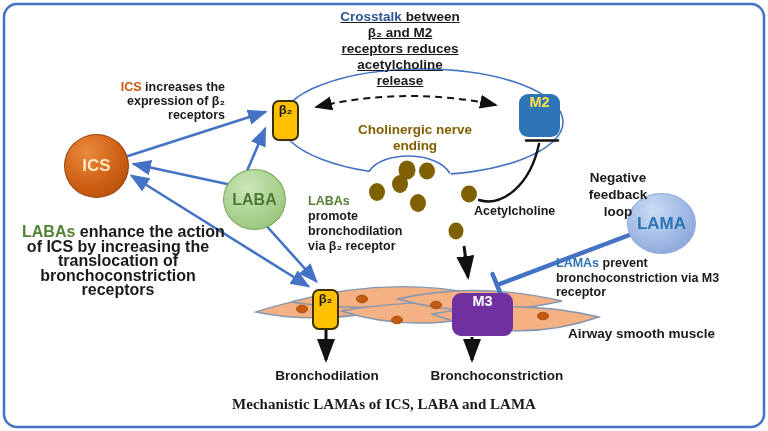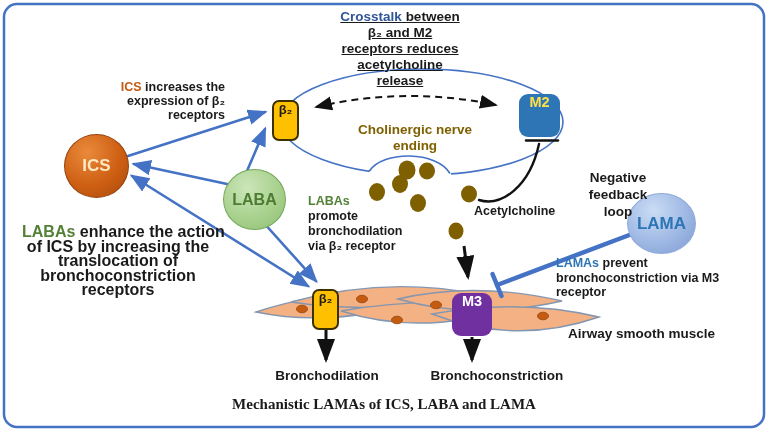--- a/index.html
+++ b/index.html
@@ -27,21 +27,21 @@
     background:radial-gradient(circle at 38% 28%,#CADDF4 0%,#9FB8E4 55%,#7C9BD0 100%);
     border:1px solid #8FAADC;color:#2E75B6;font-size:17px;}
   
   .rbox{position:absolute;display:flex;align-items:flex-start;justify-content:center;}
   .ybox{width:23px;height:37px;background:#FFC000;border:2px solid #3d3000;border-radius:7px;
         color:#1a1a1a;font-size:13px;}
   #beta2-top{left:272px;top:100px;}
   #beta2-muscle{left:312px;top:289px;}
   #m2-box{left:519px;top:94px;width:41px;height:43px;background:#2E75B6;border-radius:9px;
         color:#fde047;font-size:14.5px;}
-  #m3-box{left:452px;top:293px;width:40px;height:43px;background:#7030A0;border-radius:9px;
+  #m3-box{left:452px;top:293px;width:61px;height:43px;background:#7030A0;border-radius:9px;
         color:#fff;font-size:14.5px;}
   
   #header{left:308px;top:9px;width:184px;text-align:center;font-size:13.5px;line-height:16px;text-decoration:underline;}
   #ics-note{left:75px;top:80px;width:150px;text-align:right;font-size:12.5px;line-height:14px;}
   #labas-enhance{left:22px;top:225px;width:192px;text-align:center;font-size:16px;line-height:14.5px;}
   #labas-promote{left:308px;top:194px;width:120px;text-align:left;font-size:12.5px;line-height:15px;}
   #cholinergic{left:345px;top:122px;width:140px;text-align:center;font-size:13.5px;line-height:15.5px;}
   #negative-feedback{left:566px;top:133px;width:104px;text-align:center;font-size:13.5px;line-height:17px;margin-top:36px;}
   #acetylcholine{left:474px;top:204px;font-size:12.5px;}
   #lamas-prevent{left:556px;top:256px;width:178px;text-align:left;font-size:12.5px;line-height:14.5px;}

